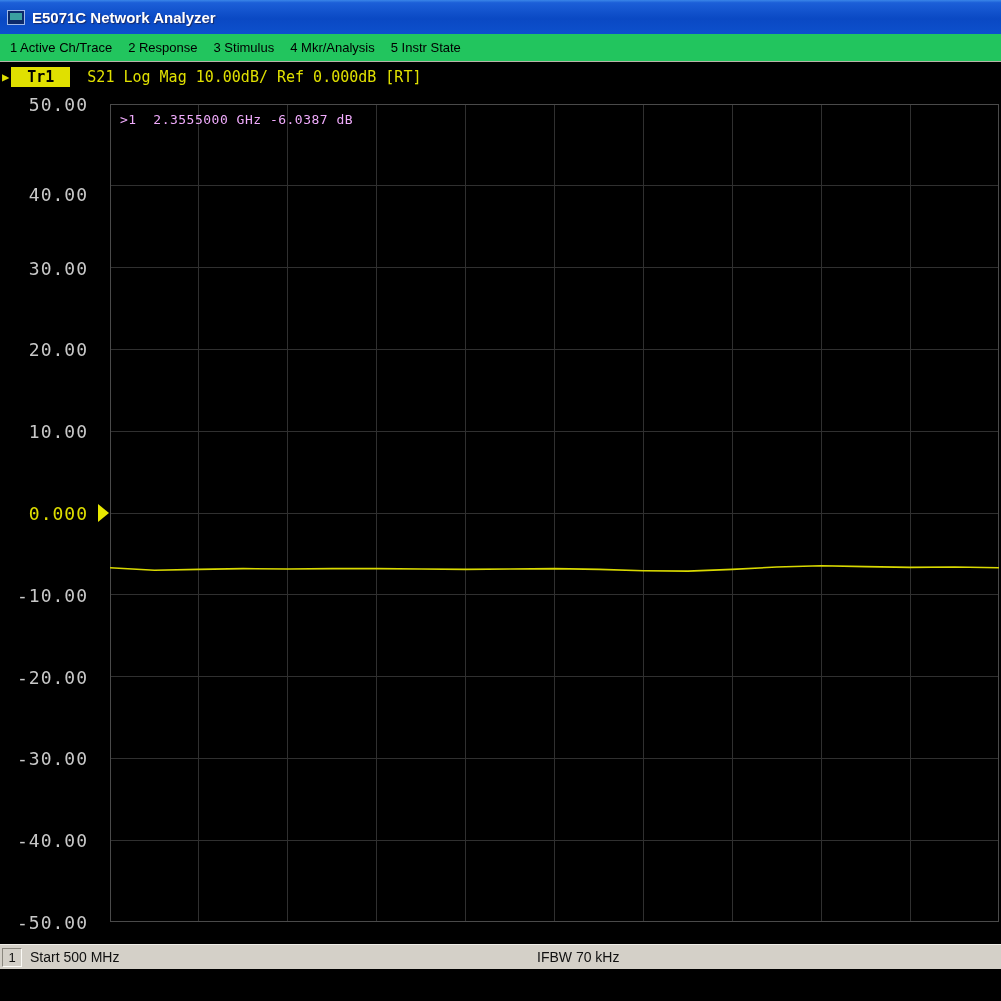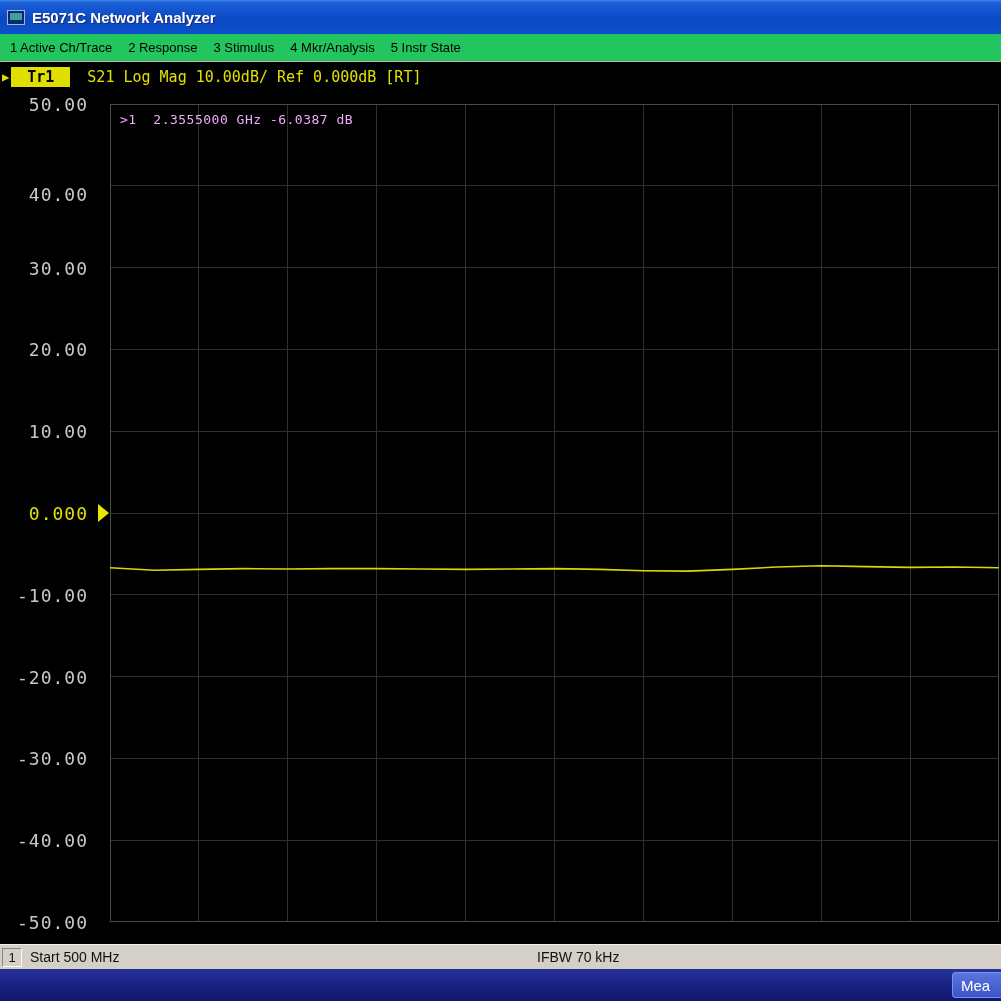--- a/index.html
+++ b/index.html
@@ -147,17 +147,14 @@
     </div>
 
   </div>
 
   <div class="statusbar">
     <div class="chan-cell">1</div>
     <div class="start-text">Start 500 MHz</div>
     <div class="ifbw-text">IFBW 70 kHz</div>
   </div>
 
-  <div class="softkeybar">
-    <div class="softkey-meas">Mea</div>
-  </div>
 
 </div>
 
 </body></html>

